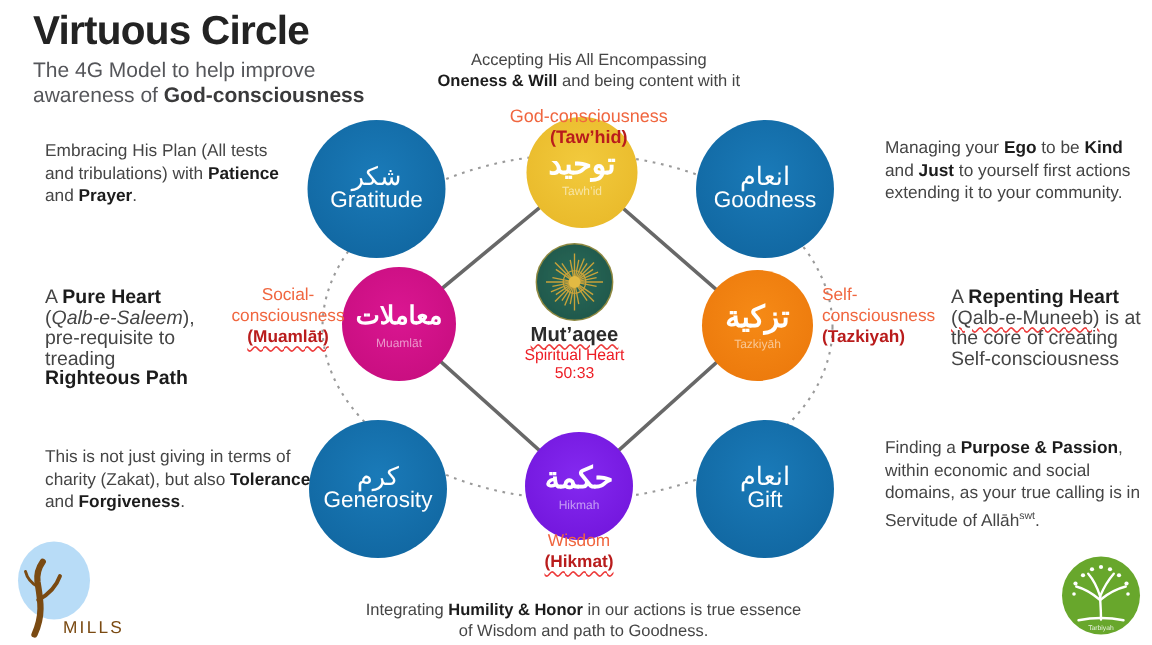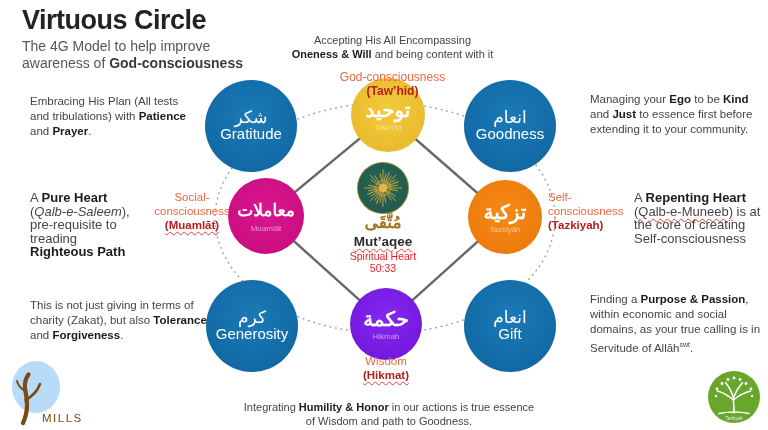--- a/index.html
+++ b/index.html
@@ -78,21 +78,21 @@
       <span>God-consciousness</span><br>
       <span class="term">(Taw’hid)</span>
     </div>
   </div>
 
   <div class="note" style="left:30px; top:94px; width:168px;">
     <span>Embracing His Plan (All tests and tribulations) with </span><b>Patience</b><span> and </span><b>Prayer</b><span>.</span>
   </div>
 
   <div class="note" style="left:590px; top:92px; width:175px;">
-    <span>Managing your </span><b>Ego</b><span> to be </span><b>Kind</b><span> and </span><b>Just</b><span> to essence first before extending it to your community.</span>
+    <span>Managing your </span><b>Ego</b><span> to be </span><b>Kind</b><span> and </span><b>Just</b><span> to yourself first actions extending it to your community.</span>
   </div>
 
   <div class="note small" style="left:30px; top:191px; width:112px;">
     <span>A </span><b>Pure Heart</b><span> (</span><i>Qalb-e-Saleem</i><span>), pre-requisite to treading </span><b>Righteous Path</b>
   </div>
 
   <div class="olabel center-text" style="left:142px; top:190px; width:100px;">
     <span>Social-</span><br>
     <span>consciousness</span><br>
     <span class="term wavy">(Muamlāt)</span>
@@ -176,21 +176,20 @@
         <line x1="22" y1="7" x2="22" y2="37" transform="rotate(124 22 22)"></line>
         <line x1="22" y1="7" x2="22" y2="37" transform="rotate(146 22 22)"></line>
         <line x1="22" y1="7" x2="22" y2="37" transform="rotate(169 22 22)"></line>
       </g>
       <circle cx="22" cy="22" r="4" fill="#e2ba43"></circle>
       <circle cx="22" cy="22" r="7.5" fill="none" stroke="#c9a23a" stroke-width="0.8"></circle>
     </svg>
   </div>
 
   <div class="center-stack">
-    <div class="ar">مُتَّقَى</div>
     <div class="name wavy">Mut’aqee</div>
     <div class="red">Spiritual Heart</div>
     <div class="red">50:33</div>
   </div>
 
   <div class="logo-mills">
     <svg width="90" height="66" viewBox="0 0 90 66">
       <ellipse cx="30" cy="27" rx="24" ry="26" fill="#b8dcf7"></ellipse>
       <path d="M17 63 C 23 50, 21 40, 19 28 C 18.4 23, 20 18, 22.5 14.5" fill="none" stroke="#7a4a12" stroke-width="4.2" stroke-linecap="round"></path>
       <path d="M19.5 40 C 27 36, 31.5 31, 34 24" fill="none" stroke="#7a4a12" stroke-width="2.6" stroke-linecap="round"></path>

